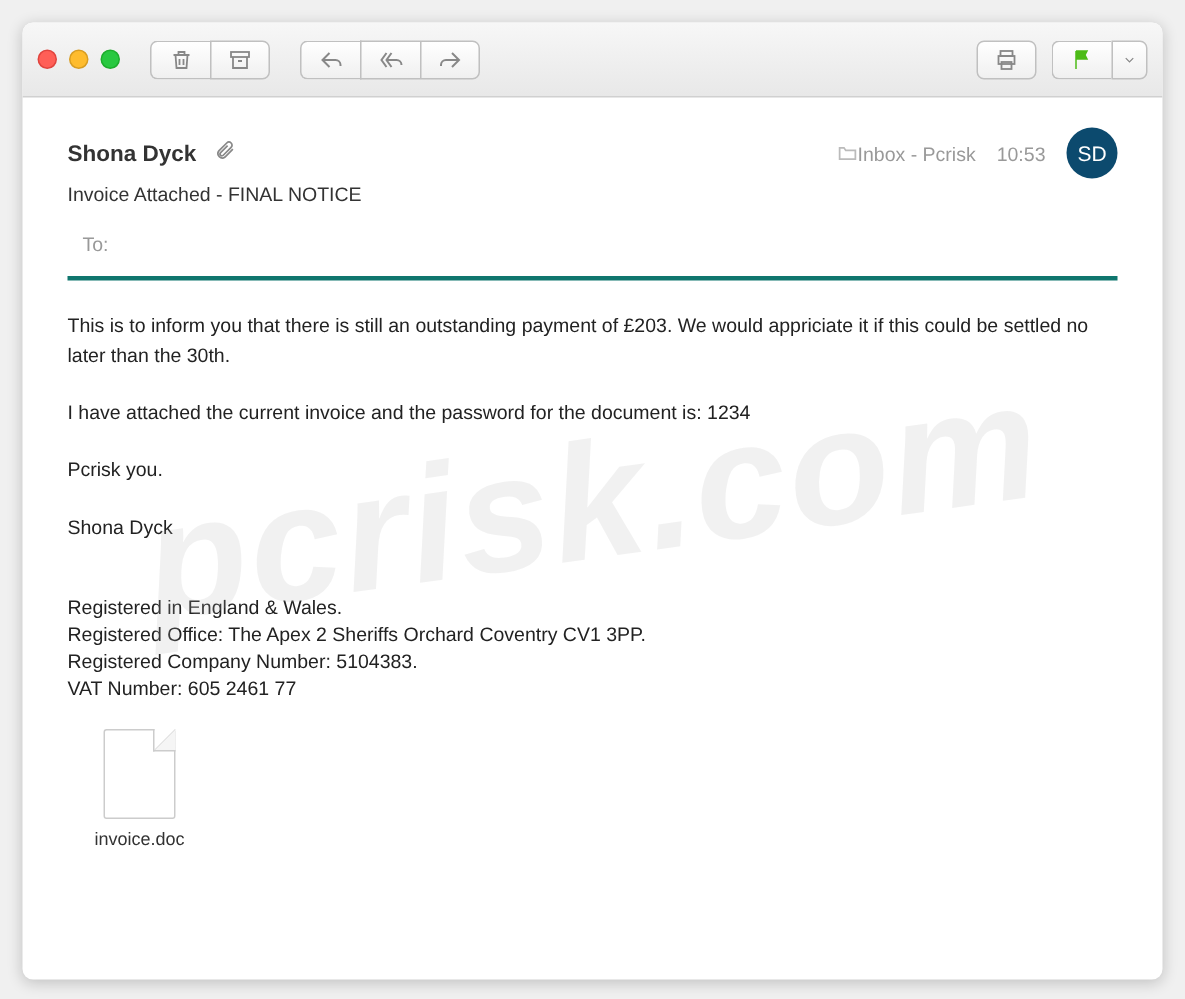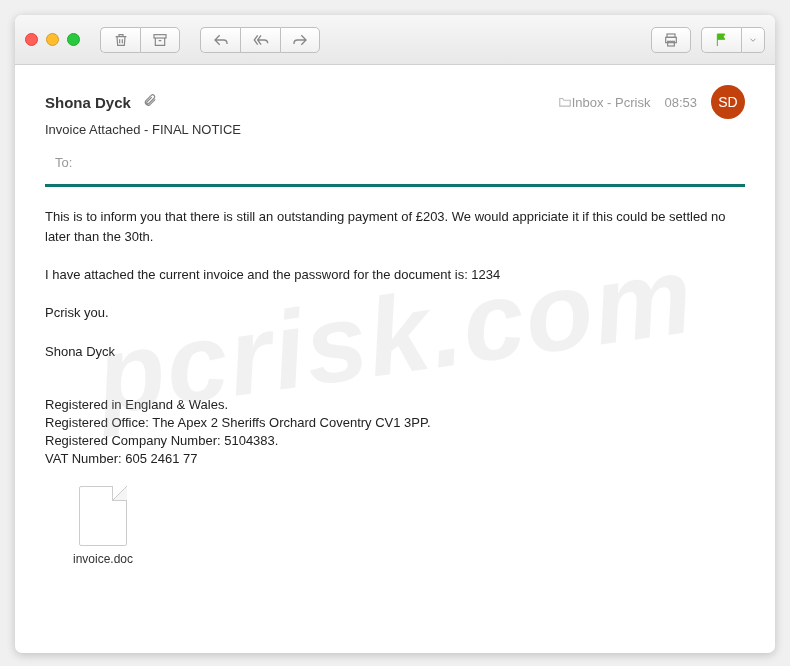--- a/index.html
+++ b/index.html
@@ -56,31 +56,31 @@
       font-size: 13px;
       color: #333;
     }
     .header-row { display: flex; align-items: center; margin-bottom: 3px; }
     .sender { font-weight: bold; font-size: 15px; color: #333; }
     .attach-icon { margin-left: 12px; color: #666; font-size: 16px; }
     .folder-info { color: #999; font-size: 13px; display: flex; align-items: center; gap: 0; }
     .time { color: #999; font-size: 13px; margin-left: 14px; margin-right: 14px;}
     .avatar {
       width: 34px; height: 34px; border-radius: 50%;
-      background: #c2410c; color: #fff; display: flex;
+      background: #0c4a6e; color: #fff; display: flex;
       align-items: center; justify-content: center;
       font-size: 14px; font-weight: 500;
     }
     .subject { font-size: 13px; color: #333; margin-bottom: 12px; }
     .to-row { color: #999; font-size: 13px; padding: 6px 0 14px 10px; border-bottom: 3px solid #0f766e; margin-bottom: 20px;}
     .body-text { line-height: 1.55; color: #222; }
     .body-text p { margin-bottom: 18px; }
     .body-text .sig { margin-bottom: 34px; }
     .footer-text { line-height: 1.4; color: #222; margin-bottom: 18px;}
-    .attachment-block { margin-top: 10px; width: 70px; text-align: center; margin-left: 23px;}
+    .attachment-block { margin-top: 10px; width: 70px; text-align: center; margin-left: 13px;}
     .doc-icon {
       width: 48px; height: 60px; margin: 0 auto 6px;
       background: #fff; border: 1px solid #ccc;
       border-radius: 2px; position: relative;
     }
     .doc-icon::before {
       content: ''; position: absolute; top: -1px; right: -1px;
       width: 14px; height: 14px;
       background: linear-gradient(135deg, #fff 0%, #fff 48%, #ccc 50%, #f5f5f5 52%);
       border-left: 1px solid #ccc; border-bottom: 1px solid #ccc;
@@ -174,21 +174,21 @@
             <path d="M21 11l-9 9a5 5 0 01-7-7l9-9a3.5 3.5 0 015 5l-9 9a2 2 0 01-3-3l8-8"></path>
           </svg>
       </span>
       <div class="spacer"></div>
       <span class="folder-info">
         <svg width="14" height="14" viewBox="0 0 24 24" fill="none" stroke="#bbb" stroke-width="2">
             <path d="M3 6h5l2 3h11v10H3z"></path>
           </svg>
         <span>Inbox - Pcrisk</span>
       </span>
-      <span class="time">08:53</span>
+      <span class="time">10:53</span>
       <div class="avatar">SD</div>
     </div>
     <div class="subject">Invoice Attached - FINAL NOTICE</div>
     <div class="to-row">To:</div>
 
     <div class="body-text">
       <p>This is to inform you that there is still an outstanding payment of £203. We would appriciate it if this could be settled no later than the 30th.</p>
       <p>I have attached the current invoice and the password for the document is: 1234</p>
       <p>Pcrisk you.</p>
       <p class="sig">Shona Dyck</p>

